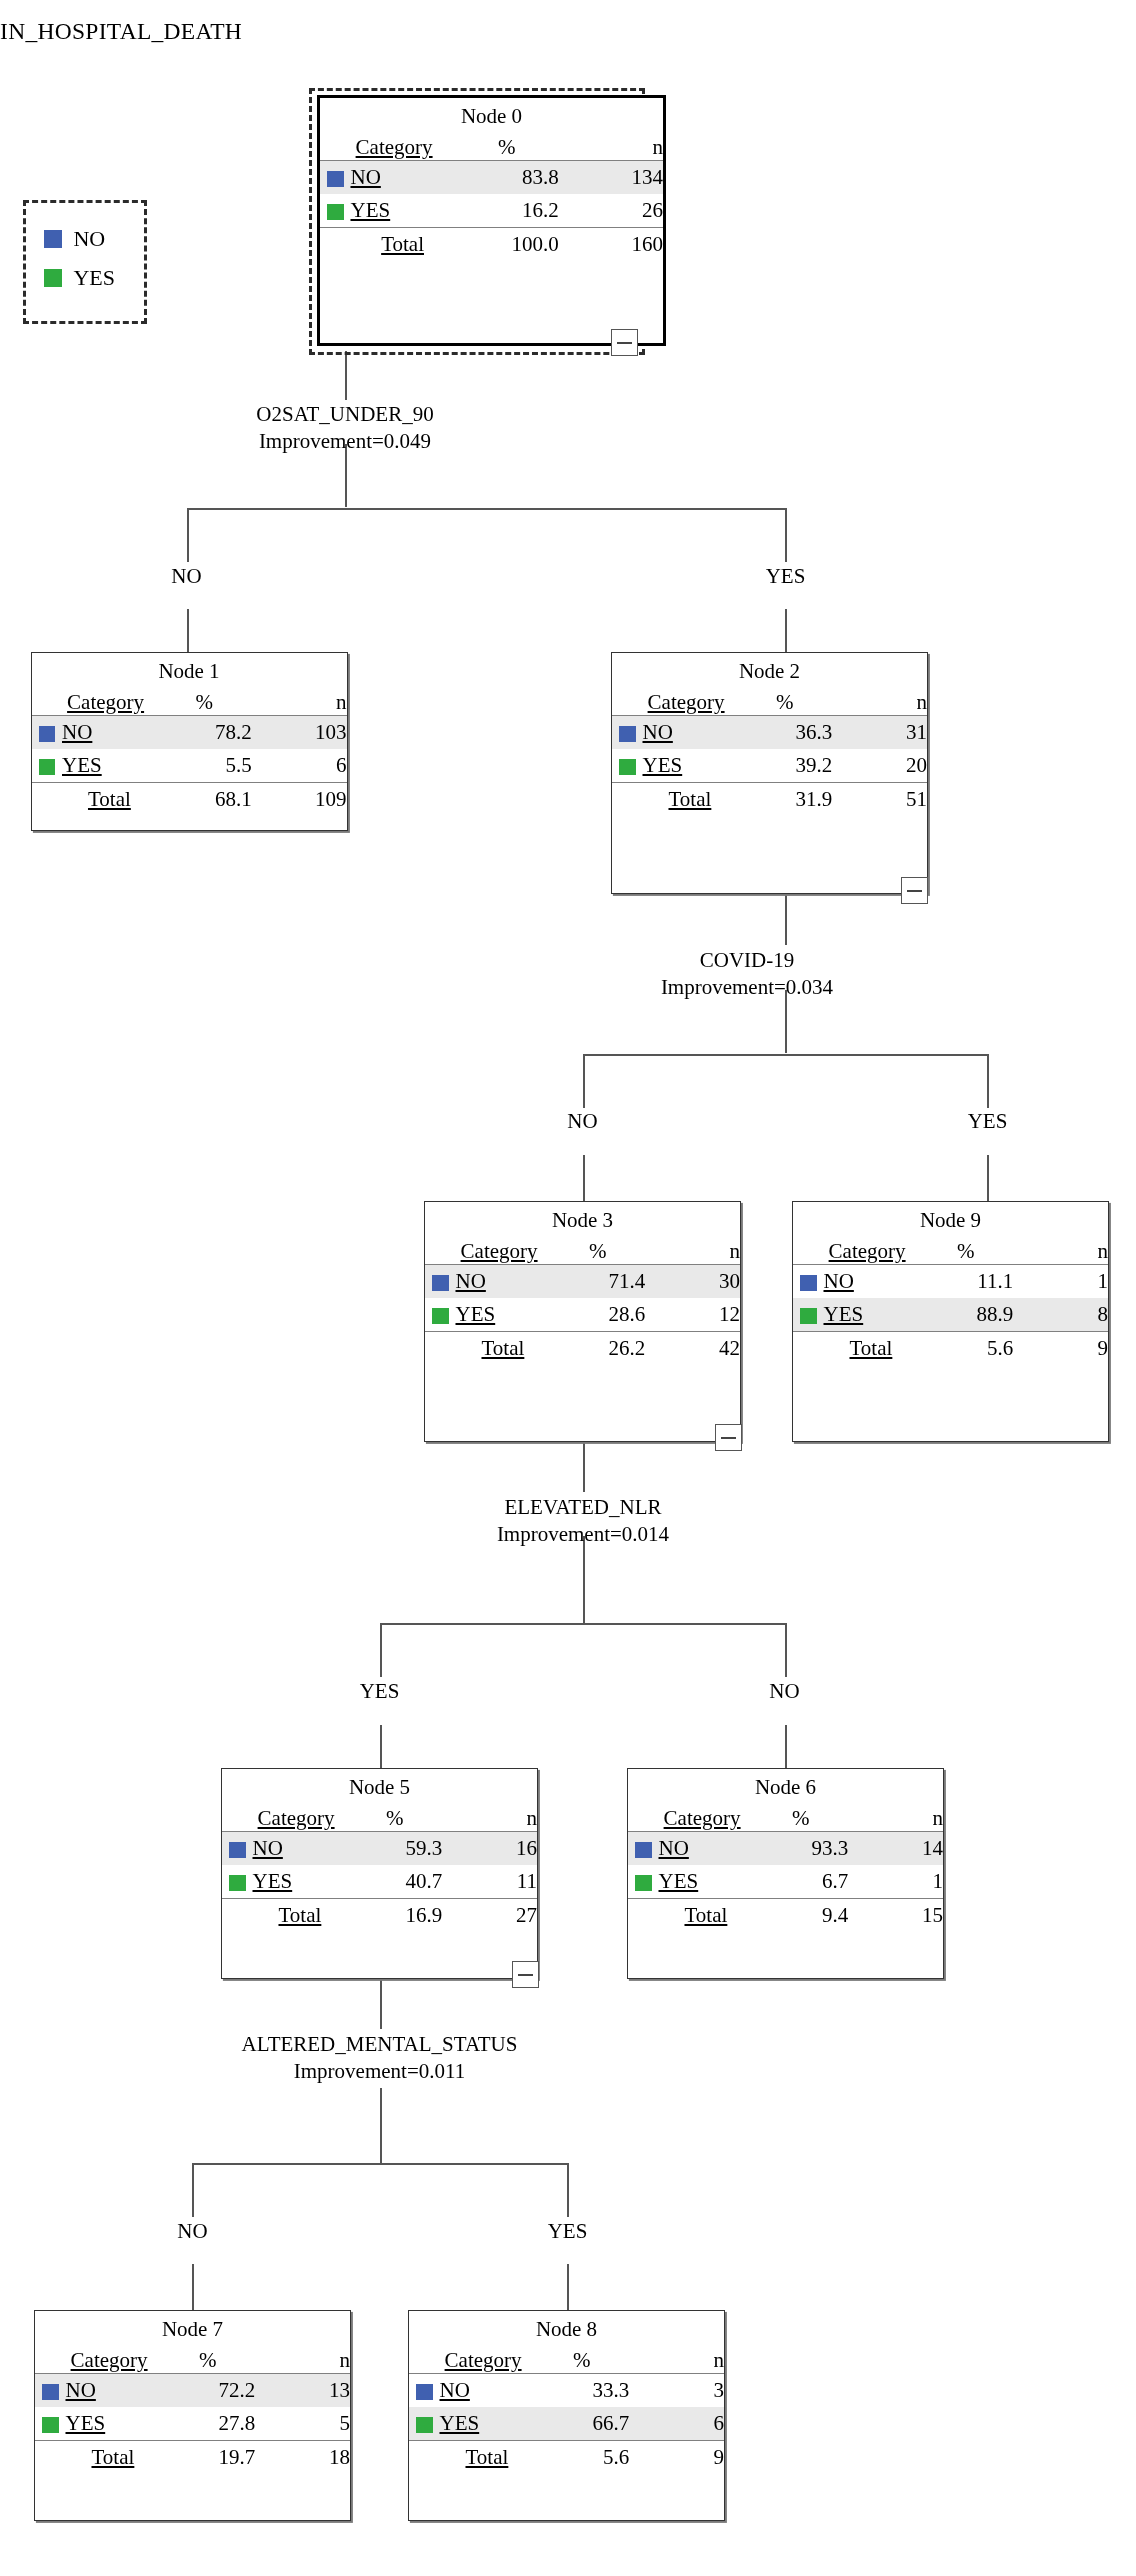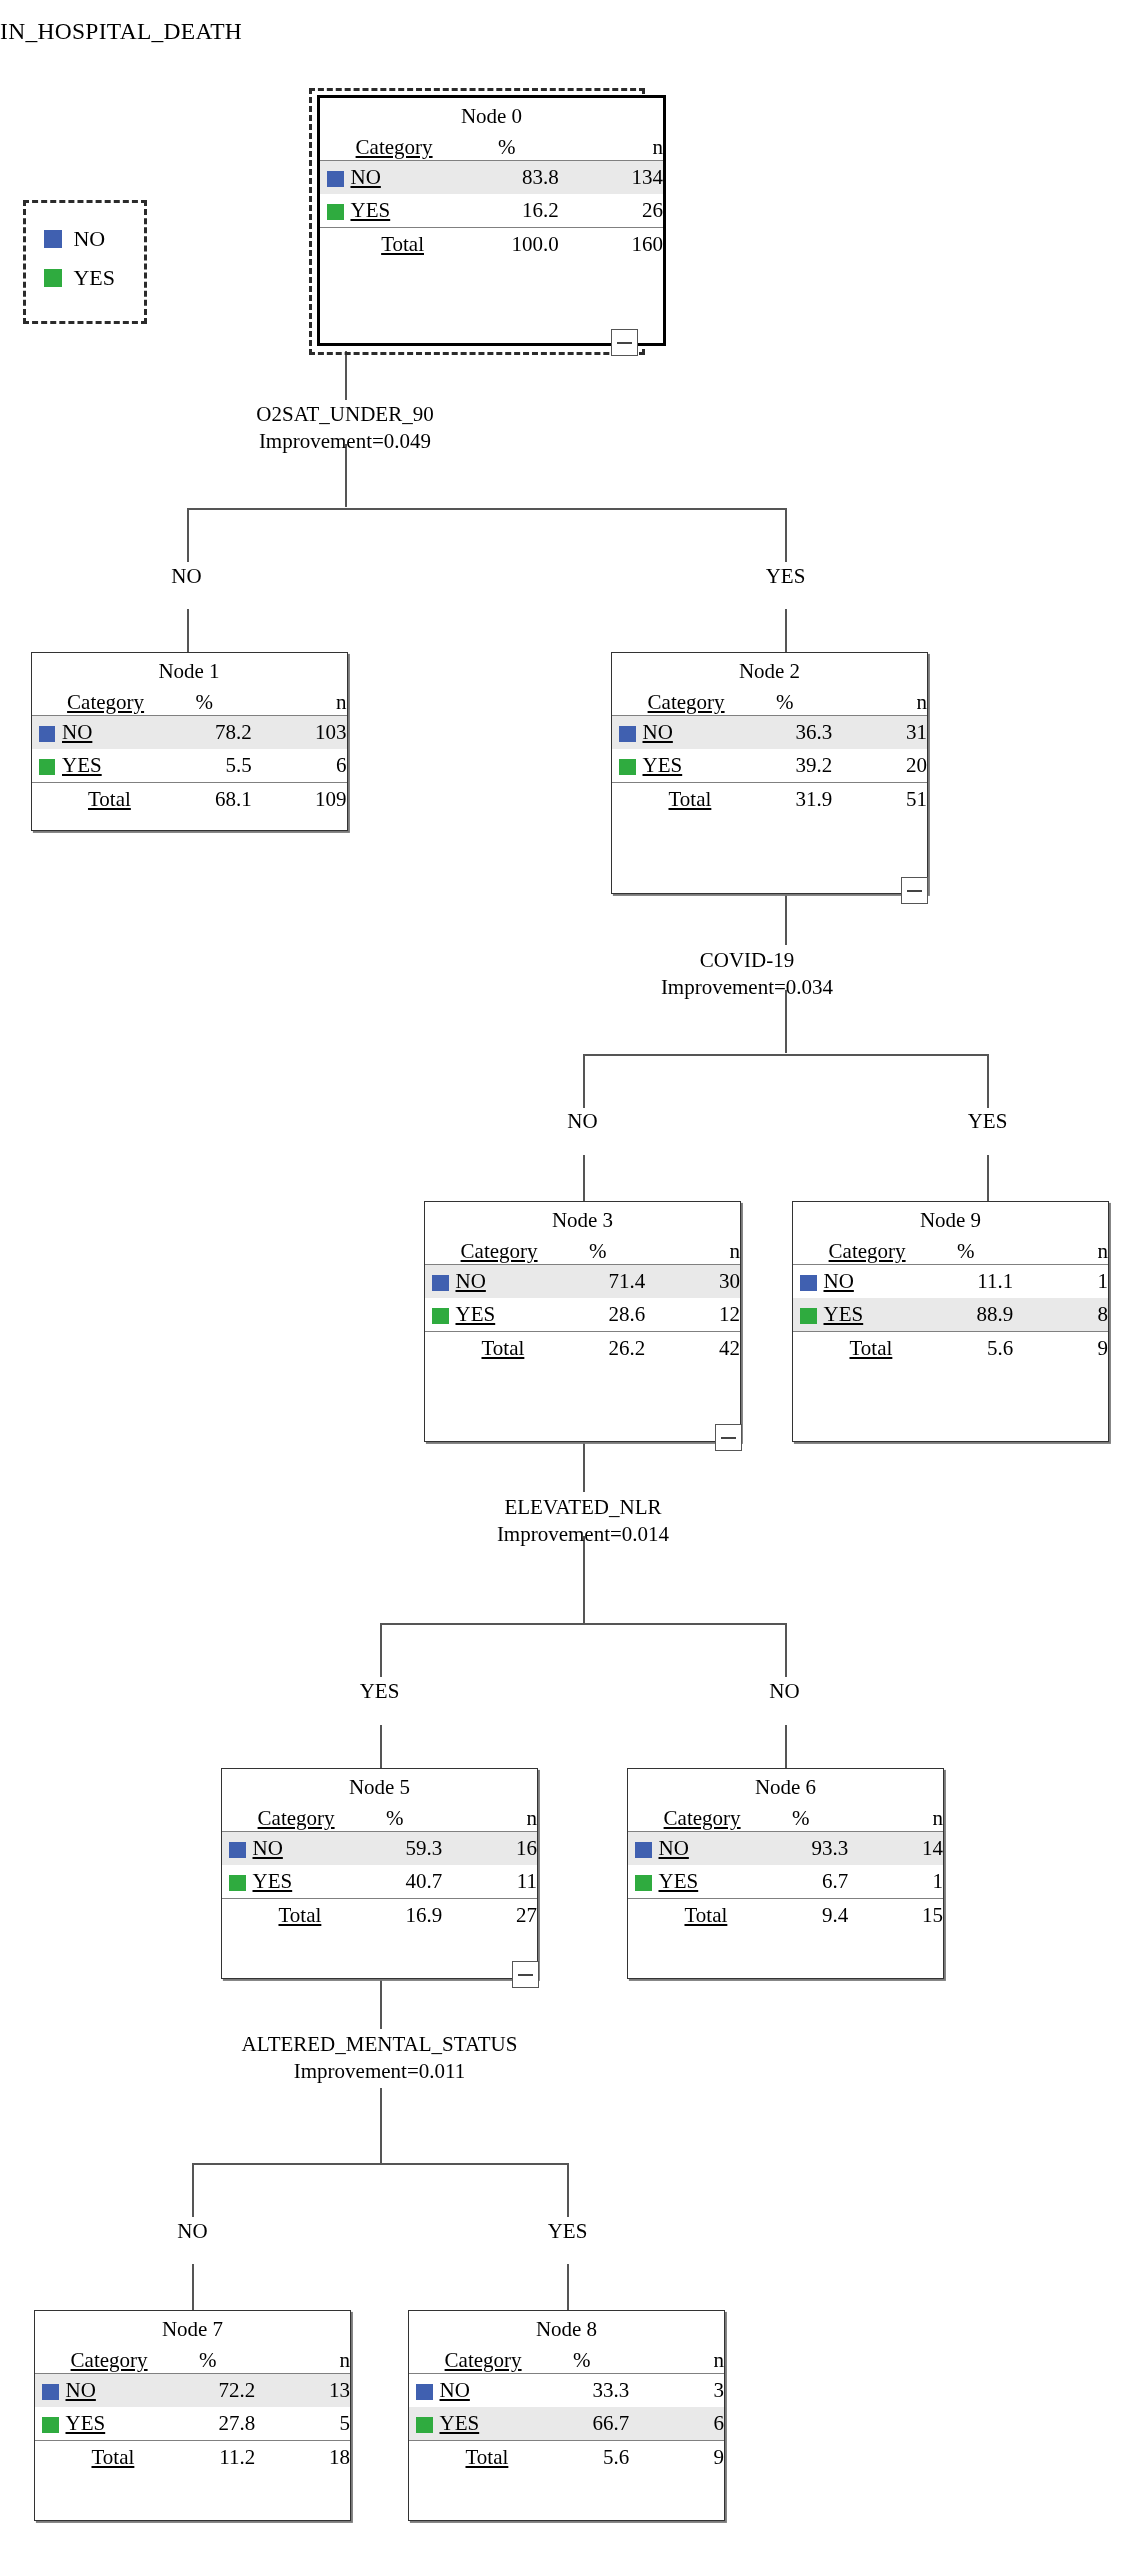--- a/index.html
+++ b/index.html
@@ -496,21 +496,21 @@
     </tr>
     <tr class="cat-row last">
       <td class="col-sw"><i style="background:#2fab3f;"></i></td>
       <td class="col-cat">YES</td>
       <td class="col-pct">27.8</td>
       <td class="col-n">5</td>
     </tr>
     <tr class="total-row">
       <td class="col-sw"></td>
       <td class="col-cat">Total</td>
-      <td class="col-pct">11.2</td>
+      <td class="col-pct">19.7</td>
       <td class="col-n">18</td>
     </tr>
   </tbody>
     </table>
 </div>
 
 <div class="node" id="node8" style="left:408px; top:2310px; width:317px; height:211px;">
   <div class="node-title">Node 8</div>
   <table class="node-table">
     <tbody>

